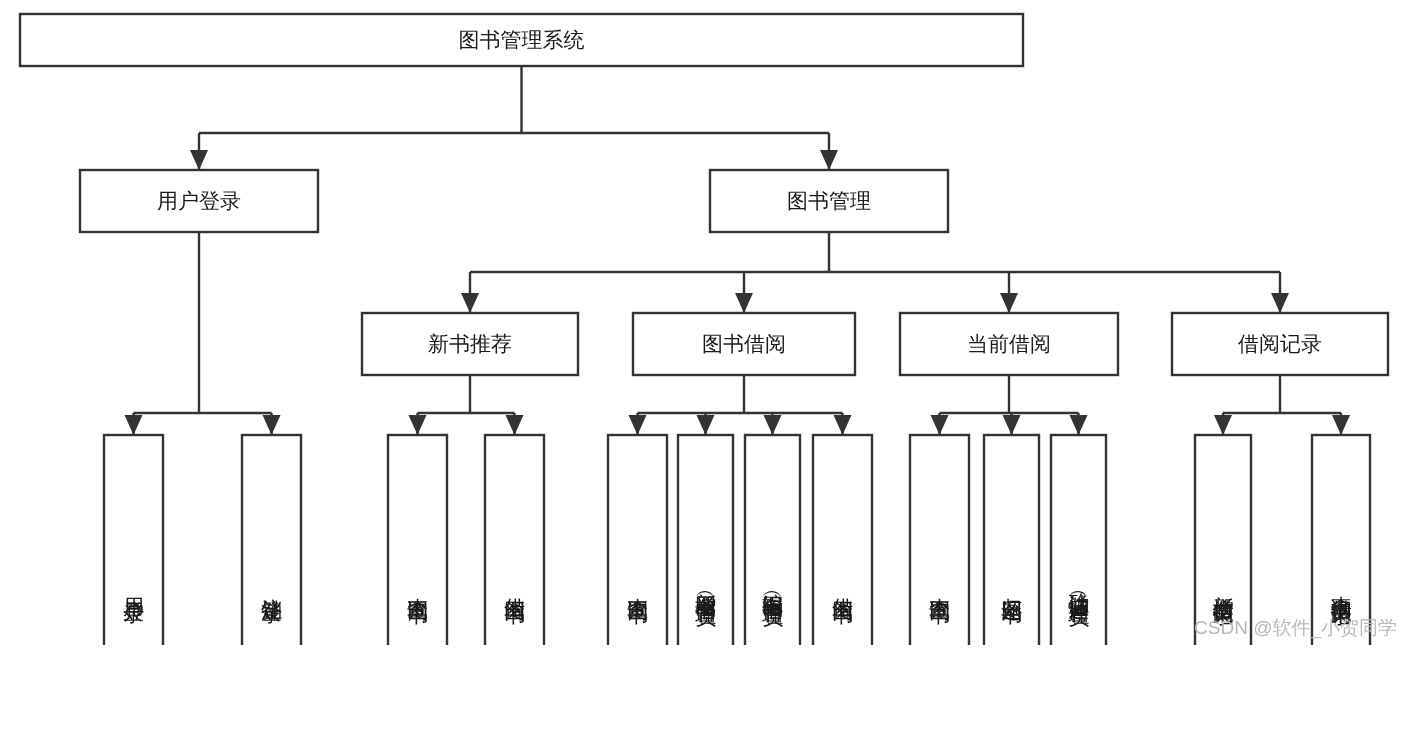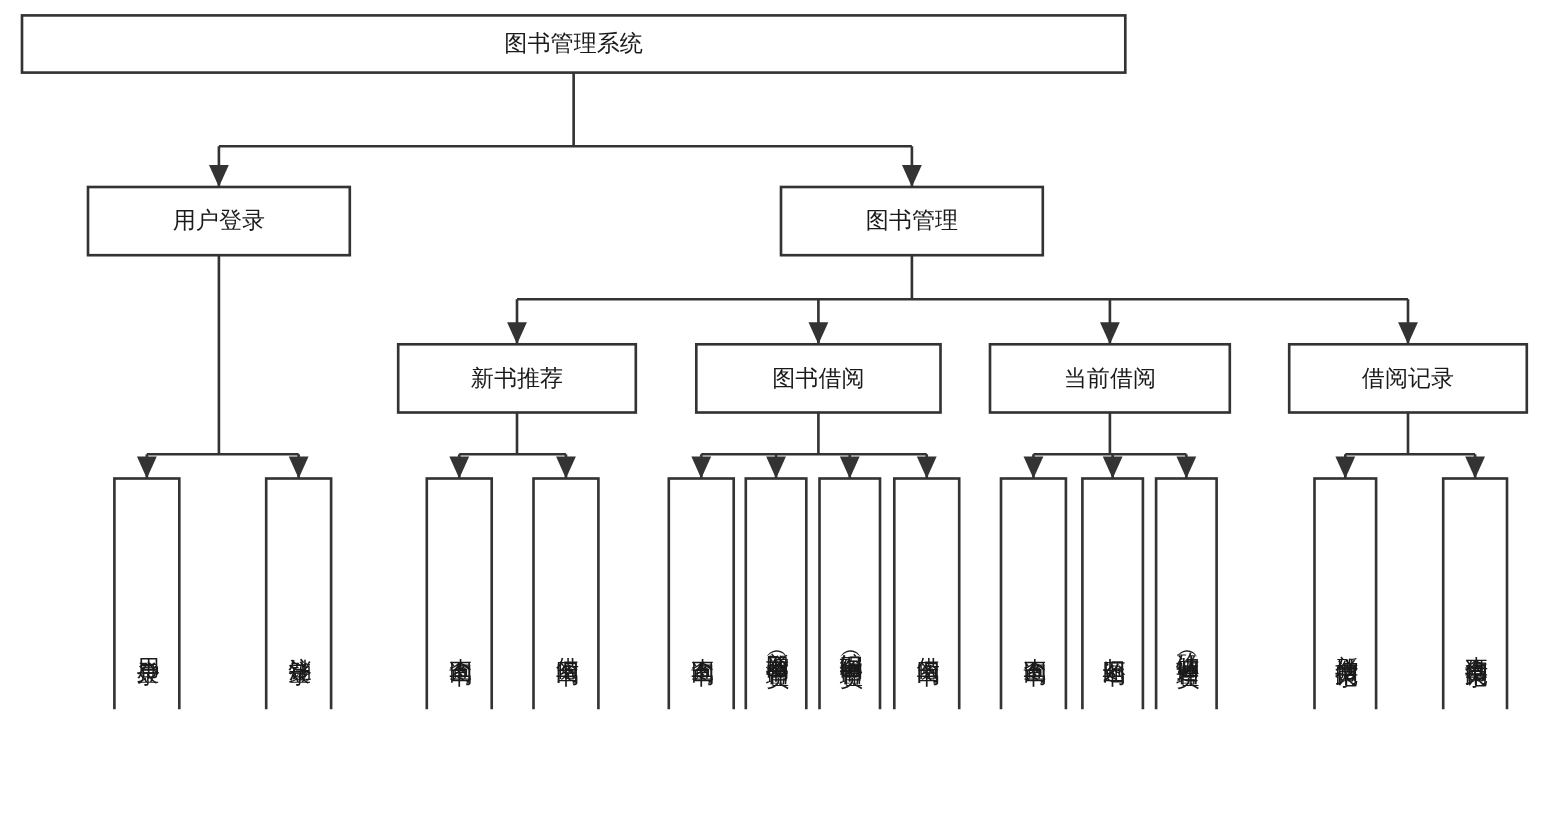--- a/index.html
+++ b/index.html
@@ -172,13 +172,14 @@
       <div class="node-label-v" style="left: 678px; top: 449px; width: 55px; height: 271px; display: flex; align-items: center; justify-content: center;">新增图书（管理员）</div>
       <div class="node-label-v" style="left: 745px; top: 449px; width: 55px; height: 271px; display: flex; align-items: center; justify-content: center;">编辑图书（管理员）</div>
       <div class="node-label-v" style="left: 813px; top: 449px; width: 59px; height: 271px; display: flex; align-items: center; justify-content: center;">借阅图书</div>
       <div class="node-label-v" style="left: 910px; top: 449px; width: 59px; height: 271px; display: flex; align-items: center; justify-content: center;">查询图书</div>
       <div class="node-label-v" style="left: 984px; top: 449px; width: 55px; height: 271px; display: flex; align-items: center; justify-content: center;">归还图书</div>
       <div class="node-label-v" style="left: 1051px; top: 449px; width: 55px; height: 271px; display: flex; align-items: center; justify-content: center;">确认归还（管理员）</div>
       <div class="node-label-v" style="left: 1195px; top: 449px; width: 56px; height: 271px; display: flex; align-items: center; justify-content: center;">新增借阅记录</div>
       <div class="node-label-v" style="left: 1312px; top: 449px; width: 58px; height: 271px; display: flex; align-items: center; justify-content: center;">查询借阅记录</div>
     </div>
 
+  <div class="watermark">CSDN @软件_小贺同学</div>
 </div>
 
 </body></html>

